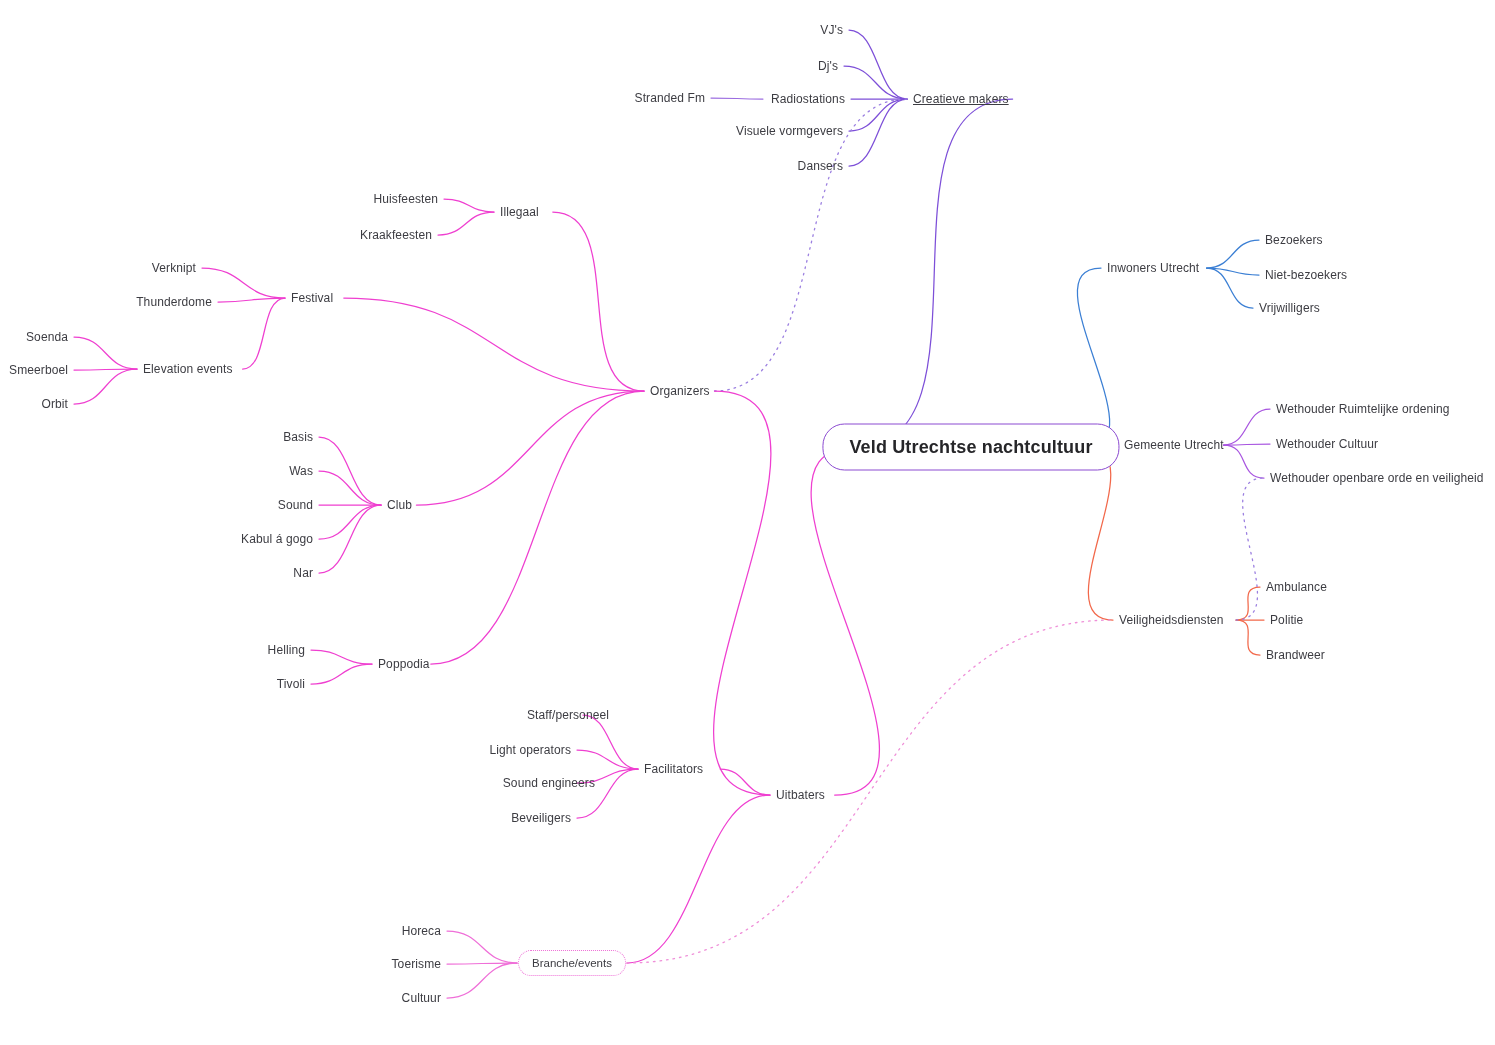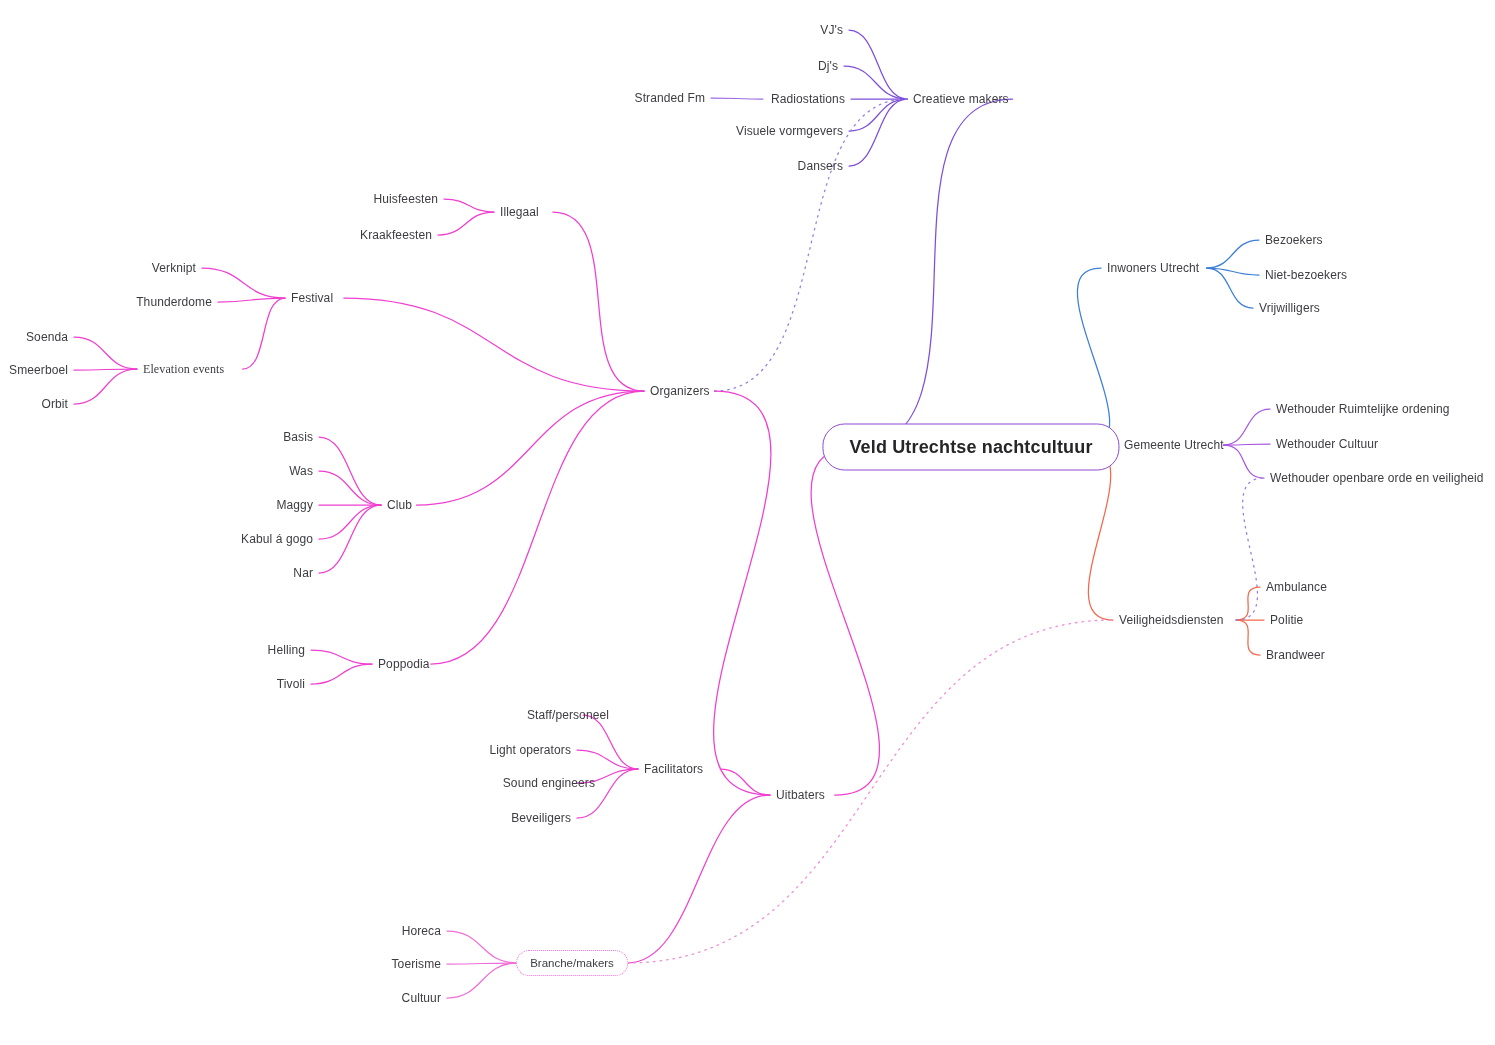--- a/index.html
+++ b/index.html
@@ -113,21 +113,21 @@
       <path d="M447,931 C483.426,931 480.62399999999997,963 517.05,963" fill="none" stroke="#ef6fd8" stroke-width="1.25" stroke-linecap="round"></path>
       <path d="M447,964 C483.426,964 480.62399999999997,963 517.05,963" fill="none" stroke="#ef6fd8" stroke-width="1.25" stroke-linecap="round"></path>
       <path d="M447,998 C483.426,998 480.62399999999997,963 517.05,963" fill="none" stroke="#ef6fd8" stroke-width="1.25" stroke-linecap="round"></path>
       <path d="M626.95,963 C697.51,963 699.44,795 770,795" fill="none" stroke="#ef3fd0" stroke-width="1.25" stroke-linecap="round"></path>
       <path d="M626.95,963 C879.696,963 860.254,620 1113,620" fill="none" stroke="#ef8fd8" stroke-width="1.3" stroke-linecap="round" stroke-dasharray="1.6 5"></path>
     </g>
 </svg>
 
 <div id="label-layer">
     <div class="root-node" style="left: 971px; top: 447px; border-color: rgb(139, 74, 209);">Veld Utrechtse nachtcultuur</div>
-    <div class="node-label anchor-start" style="left: 913px; top: 99px;">Creatieve makers</div>
+    <div class="node-label anchor-start" style="left: 913px; top: 99px; text-decoration: underline;">Creatieve makers</div>
     <div class="node-label anchor-end" style="left: 843px; top: 30px;">VJ's</div>
     <div class="node-label anchor-end" style="left: 838px; top: 66px;">Dj's</div>
     <div class="node-label anchor-end" style="left: 845px; top: 99px;">Radiostations</div>
     <div class="node-label anchor-end" style="left: 705px; top: 98px;">Stranded Fm</div>
     <div class="node-label anchor-end" style="left: 843px; top: 131px;">Visuele vormgevers</div>
     <div class="node-label anchor-end" style="left: 843px; top: 166px;">Dansers</div>
     <div class="node-label anchor-start" style="left: 1107px; top: 268px;">Inwoners Utrecht</div>
     <div class="node-label anchor-start" style="left: 1265px; top: 240px;">Bezoekers</div>
     <div class="node-label anchor-start" style="left: 1265px; top: 275px;">Niet-bezoekers</div>
     <div class="node-label anchor-start" style="left: 1259px; top: 308px;">Vrijwilligers</div>
@@ -139,36 +139,36 @@
     <div class="node-label anchor-start" style="left: 1266px; top: 587px;">Ambulance</div>
     <div class="node-label anchor-start" style="left: 1270px; top: 620px;">Politie</div>
     <div class="node-label anchor-start" style="left: 1266px; top: 655px;">Brandweer</div>
     <div class="node-label anchor-start" style="left: 650px; top: 391px;">Organizers</div>
     <div class="node-label anchor-start" style="left: 500px; top: 212px;">Illegaal</div>
     <div class="node-label anchor-end" style="left: 438px; top: 199px;">Huisfeesten</div>
     <div class="node-label anchor-end" style="left: 432px; top: 235px;">Kraakfeesten</div>
     <div class="node-label anchor-start" style="left: 291px; top: 298px;">Festival</div>
     <div class="node-label anchor-end" style="left: 196px; top: 268px;">Verknipt</div>
     <div class="node-label anchor-end" style="left: 212px; top: 302px;">Thunderdome</div>
-    <div class="node-label anchor-start" style="left: 143px; top: 369px; font-family: Liberation Serif, serif;">Elevation events</div>
+    <div class="node-label anchor-start" style="left: 143px; top: 369px;">Elevation events</div>
     <div class="node-label anchor-end" style="left: 68px; top: 337px;">Soenda</div>
     <div class="node-label anchor-end" style="left: 68px; top: 370px;">Smeerboel</div>
     <div class="node-label anchor-end" style="left: 68px; top: 404px;">Orbit</div>
     <div class="node-label anchor-start" style="left: 387px; top: 505px;">Club</div>
     <div class="node-label anchor-end" style="left: 313px; top: 437px;">Basis</div>
     <div class="node-label anchor-end" style="left: 313px; top: 471px;">Was</div>
-    <div class="node-label anchor-end" style="left: 313px; top: 505px;">Maggy</div>
+    <div class="node-label anchor-end" style="left: 313px; top: 505px;">Sound</div>
     <div class="node-label anchor-end" style="left: 313px; top: 539px;">Kabul á gogo</div>
     <div class="node-label anchor-end" style="left: 313px; top: 573px;">Nar</div>
     <div class="node-label anchor-start" style="left: 378px; top: 664px;">Poppodia</div>
     <div class="node-label anchor-end" style="left: 305px; top: 650px;">Helling</div>
     <div class="node-label anchor-end" style="left: 305px; top: 684px;">Tivoli</div>
     <div class="node-label anchor-start" style="left: 776px; top: 795px;">Uitbaters</div>
     <div class="node-label anchor-start" style="left: 644px; top: 769px;">Facilitators</div>
     <div class="node-label anchor-end" style="left: 577px; top: 715px; margin-left: 32px;">Staff/personeel</div>
     <div class="node-label anchor-end" style="left: 571px; top: 750px;">Light operators</div>
     <div class="node-label anchor-end" style="left: 595px; top: 783px; text-align: right;">Sound engineers</div>
     <div class="node-label anchor-end" style="left: 571px; top: 818px;">Beveiligers</div>
     <div class="node-label anchor-end" style="left: 441px; top: 931px;">Horeca</div>
     <div class="node-label anchor-end" style="left: 441px; top: 964px;">Toerisme</div>
     <div class="node-label anchor-end" style="left: 441px; top: 998px;">Cultuur</div>
-    <div class="pill-node" style="left: 572px; top: 963px; border-color: rgb(239, 111, 216);">Branche/makers</div>
+    <div class="pill-node" style="left: 572px; top: 963px; border-color: rgb(239, 111, 216);">Branche/events</div>
   </div>
 
 </body></html>

